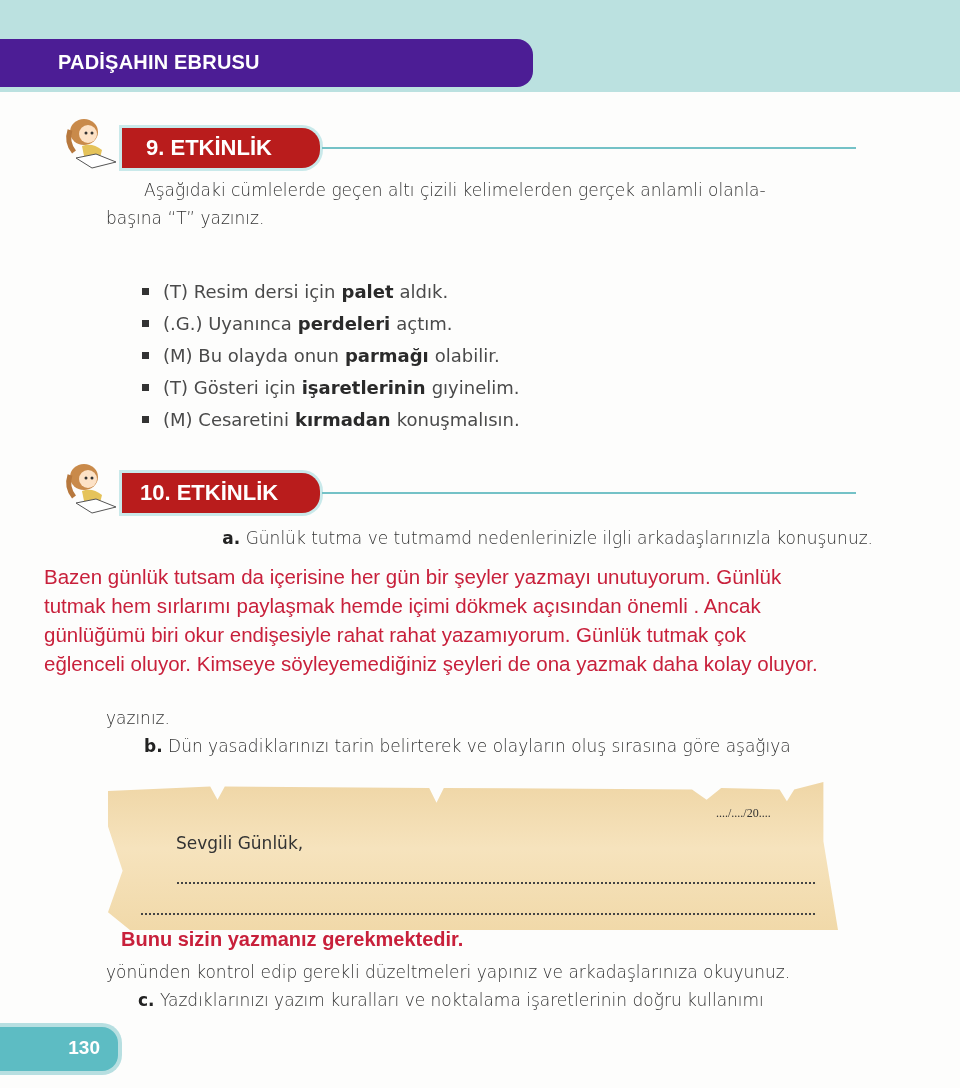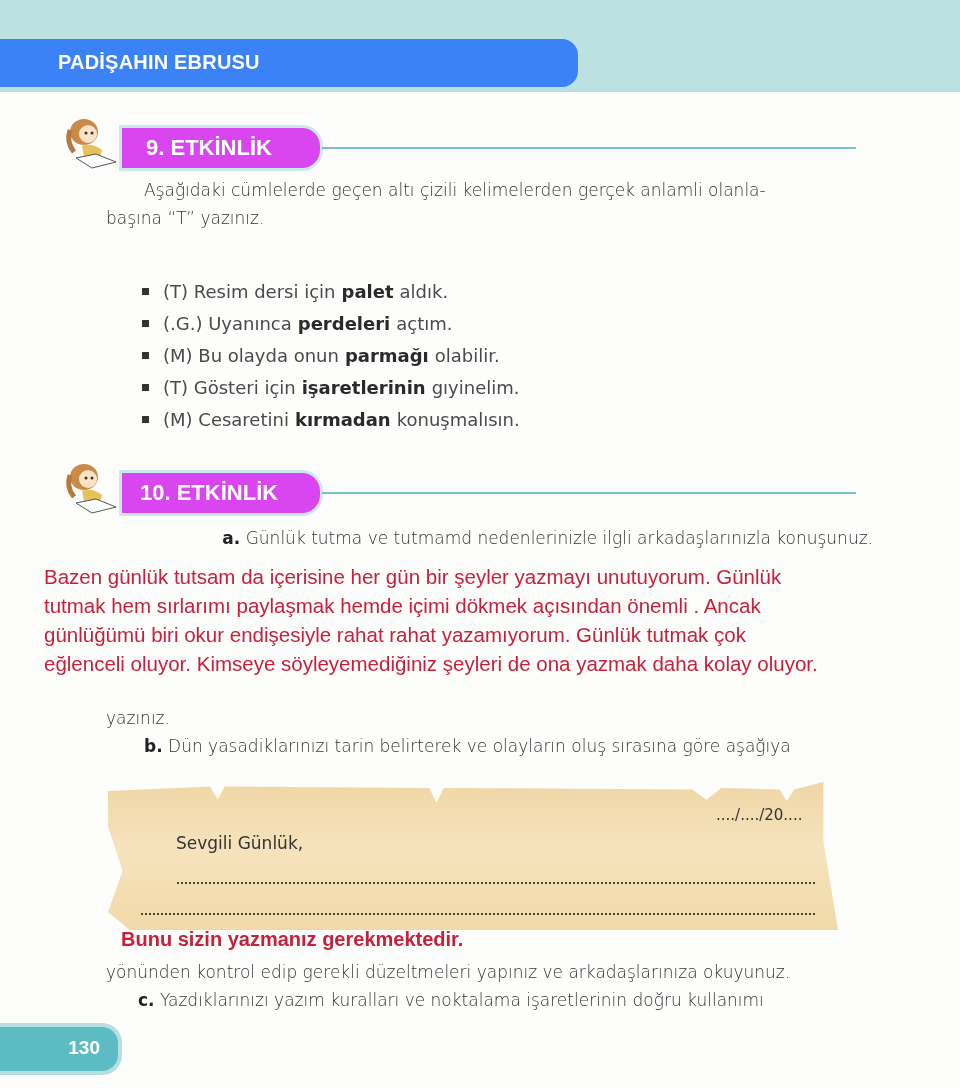--- a/index.html
+++ b/index.html
@@ -7,35 +7,35 @@
     width: 960px; height: 1088px; position: relative; overflow: hidden;
     background: #fdfdfc;
     font-family: "DejaVu Sans", sans-serif;
     color: #2a2a2a;
   }
   .top-band {
     position: absolute; left: 0; top: 0; width: 960px; height: 92px;
     background: #bbe1e0;
   }
   .header-tab {
-    position: absolute; left: 0; top: 39px; width: 578px; height: 48px;
-    background: #3b82f6; border-radius: 0 16px 16px 0;
+    position: absolute; left: 0; top: 39px; width: 533px; height: 48px;
+    background: #4c1d95; border-radius: 0 16px 16px 0;
   }
   .header-title {
     position: absolute; left: 58px; top: 12px;
     color: #fff; font-family: "Liberation Sans", sans-serif; font-weight: bold;
     font-size: 20px; letter-spacing: 0.2px;
   }
   .activity-head { position: absolute; left: 62px; width: 800px; height: 56px; }
   .activity-mascot {
     position: absolute; left: 0; top: 0; width: 66px; height: 56px;
   }
   .activity-pill {
     position: absolute; left: 60px; top: 12px; width: 198px; height: 40px;
-    background: #d946ef; border-radius: 0 18px 18px 0;
+    background: #b91c1c; border-radius: 0 18px 18px 0;
     box-shadow: 0 0 0 3px #c9e9ea;
   }
   .activity-title {
     position: absolute; left: 24px; top: 7px; color: #fff;
     font-family: "Liberation Sans", sans-serif; font-weight: bold; font-size: 22px;
   }
   .activity-rule {
     position: absolute; left: 260px; top: 31px; width: 534px; height: 2px; background: #74c2c7;
   }
   .para {
@@ -56,21 +56,21 @@
     position: absolute; left: 44px; top: 562px; width: 916px;
     color: #c8203b; font-family: "Liberation Sans", sans-serif; font-weight: normal;
     font-size: 20.5px; line-height: 29px; white-space: pre-line;
   }
   .diary {
     position: absolute; left: 108px; top: 782px; width: 730px; height: 148px;
     background: linear-gradient(180deg, #efd6a6 0%, #f6e3bd 45%, #f1d9a9 100%);
     clip-path: polygon(0% 6%, 14% 3%, 15% 12%, 16% 3%, 44% 4%, 45% 14%, 46% 4%, 80% 5%, 82% 12%, 84% 4%, 92% 5%, 93% 13%, 94% 5%, 98% 0%, 98% 40%, 100% 100%, 3% 100%, 0% 88%, 2% 60%, 0% 30%);
   }
   .diary-date {
-    position: absolute; left: 716px; top: 806px; font-size: 15px; color: #333;
+    position: absolute; left: 716px; top: 806px; font-size: 12px; color: #333; font-family: Liberation Serif, serif;
   }
   .diary-greeting {
     position: absolute; left: 176px; top: 833px; font-size: 17px; color: #333;
   }
   .dots {
     position: absolute; height: 2px;
     background-image: radial-gradient(circle, #444 0.8px, transparent 1.2px);
     background-size: 4px 2px;
   }
   .red-note {

